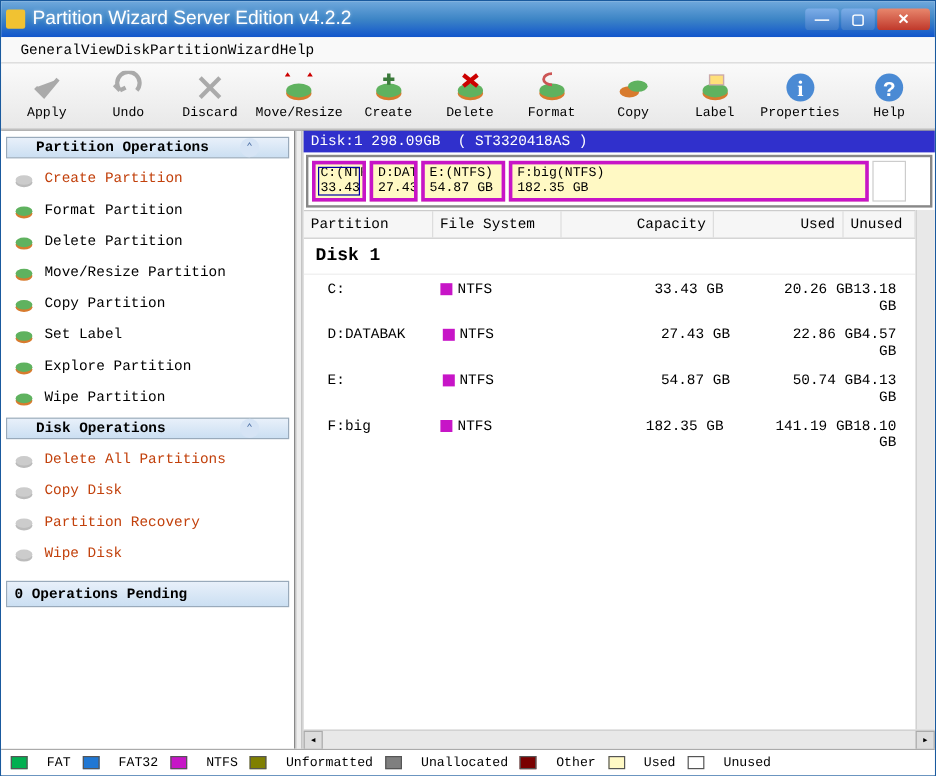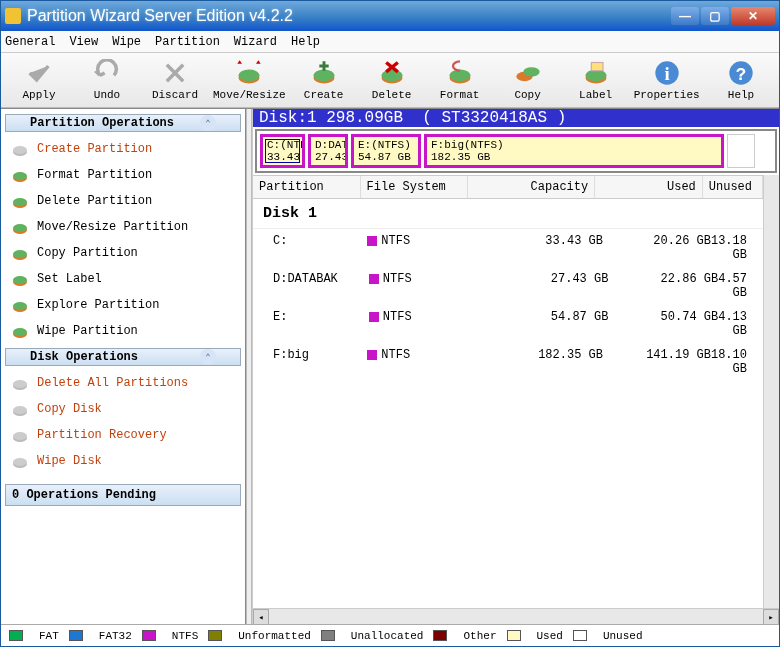--- a/index.html
+++ b/index.html
@@ -9,42 +9,42 @@
 
 .titlebar { height: 30px; background: linear-gradient(to bottom, #6fa8dc 0%, #3d85c6 50%, #1155cc 100%); display: flex; align-items: center; padding: 0 4px; color: #fff; }
 .titlebar .icon { width: 16px; height: 16px; background: #f1c232; border-radius: 2px; margin-right: 6px; }
 .titlebar .title { flex: 1; font-family: Arial, sans-serif; font-size: 16px; text-shadow: 0 0 3px rgba(255,255,255,.4); }
 .winbtns { display: flex; gap: 2px; }
 .winbtn { width: 28px; height: 18px; border-radius: 3px; display: flex; align-items: center; justify-content: center; font-weight: bold; font-family: Arial; }
 .winbtn.min { background: linear-gradient(#7daee8,#3d7ac7); color:#fff; }
 .winbtn.max { background: linear-gradient(#7daee8,#3d7ac7); color:#fff; }
 .winbtn.close { background: linear-gradient(#e8876d,#c0392b); color:#fff; width: 44px; }
 
-.menubar { height: 22px; background: #f9f9f9; border-bottom: 1px solid #ccc; display: flex; align-items: center; padding: 0 4px; gap: 14px; }
+.menubar { height: 22px; background: #f9f9f9; border-bottom: 1px solid #ccc; display: flex; align-items: center; padding: 0 16px; gap: 0; }
 .menubar span { cursor: default; }
 
 .toolbar { height: 55px; background: linear-gradient(#fafafa,#e8e8e8); border-bottom: 1px solid #bbb; display: flex; align-items: center; padding: 0 8px; gap: 8px; }
 .tbtn { display: flex; flex-direction: column; align-items: center; gap: 2px; cursor: pointer; min-width: 60px; }
 .tbtn .ticon { width: 28px; height: 28px; }
 .tbtn .tlabel { font-size: 11px; }
 .tgray { fill: #aaa; }
 
 .body { flex: 1; display: flex; border-top: 1px solid #888; background: #fff; min-height: 0; }
 
 .sidebar { width: 245px; border-right: 1px solid #888; display: flex; flex-direction: column; background: #fff; overflow-y: auto; padding: 5px 4px; gap: 4px; }
 .panel-head { height: 18px; background: linear-gradient(#e8f0fa,#cbdff2); border: 1px solid #9ab; display: flex; align-items: center; justify-content: space-between; padding: 0 24px; font-weight: bold; }
 .chev { width: 16px; height: 16px; border-radius: 50%; background: #d6e4f5; display:flex; align-items:center; justify-content:center; font-size:9px; color:#5577aa; }
 .op-item { display: flex; align-items: center; gap: 8px; padding: 4px 6px; cursor: pointer; }
 .op-item .oicon { width: 18px; height: 18px; flex-shrink: 0; }
 .op-gray { color: #c2410c; }
 .pending-head { height: 22px; background: linear-gradient(#e8f0fa,#cbdff2); border: 1px solid #9ab; display: flex; align-items: center; padding: 0 6px; font-weight: bold; margin-top: 6px; }
 
 .main { flex: 1; display: flex; flex-direction: column; border-left: 1px solid #ccc; min-width: 0; }
 
-.diskbar { height: 18px; background: #3030cc; color: #fff; padding: 0 6px; display: flex; align-items: center; font-size: 16px; white-space: pre; }
+.diskbar { height: 18px; background: #3030cc; color: #fff; padding: 0 6px; display: flex; align-items: center; font-size: 12px; white-space: pre; }
 
 .diskmap { height: 44px; background: #fff; border: 2px solid #888; margin: 2px; display: flex; gap: 3px; padding: 3px; }
 .part-box { border: 3px solid #c715c7; background: #fff9c4; display: flex; flex-direction: column; justify-content: center; padding: 0 4px; font-size: 11px; overflow: hidden; white-space: nowrap; position: relative; }
 .part-box.sel::before { content:""; position:absolute; inset:2px; border:1px solid #00a; }
 .part-free { background: #fff; border: 1px solid #ccc; flex: 0 0 28px; }
 
 .table-head { display: flex; border-top: 1px solid #ccc; border-bottom: 1px solid #ccc; background: #f6f6f6; }
 .th { padding: 4px 6px; border-right: 1px solid #ddd; }
 .colP { width: 110px; }
 .colF { width: 110px; }
@@ -79,21 +79,21 @@
     <div class="winbtns">
       <div class="winbtn min">—</div>
       <div class="winbtn max">▢</div>
       <div class="winbtn close">✕</div>
     </div>
   </div>
 
   <div class="menubar">
     <span>General</span>
     <span>View</span>
-    <span>Wipe</span>
+    <span>Disk</span>
     <span>Partition</span>
     <span>Wizard</span>
     <span>Help</span>
   </div>
 
   <div class="toolbar">
     <div class="tbtn">
         <svg class="ticon" viewBox="0 0 24 24">
           <path class="tgray" d="M4 12 L10 18 L20 6" stroke="#aaa" stroke-width="3" fill="none"></path>
         </svg>

